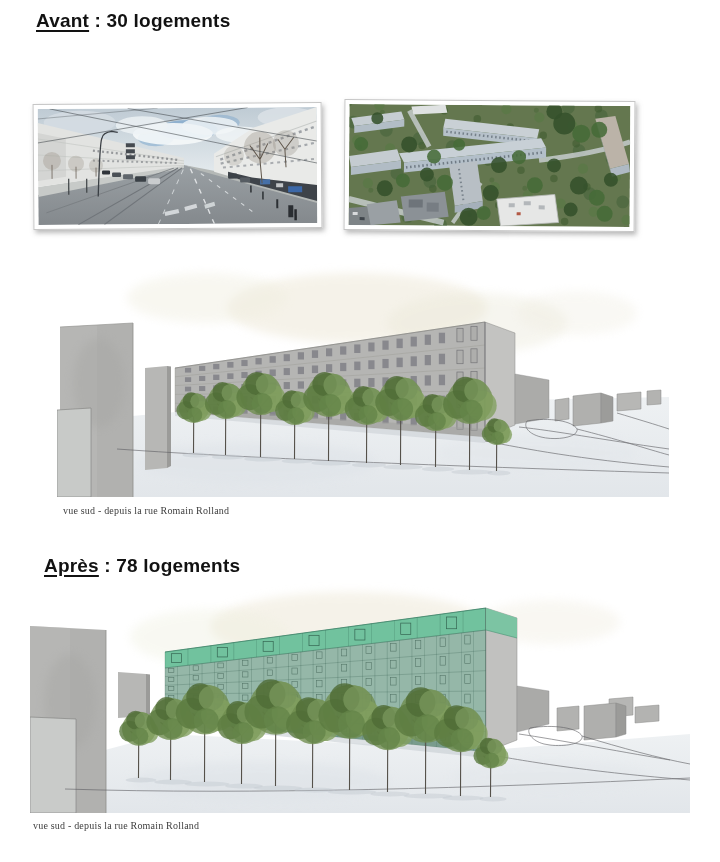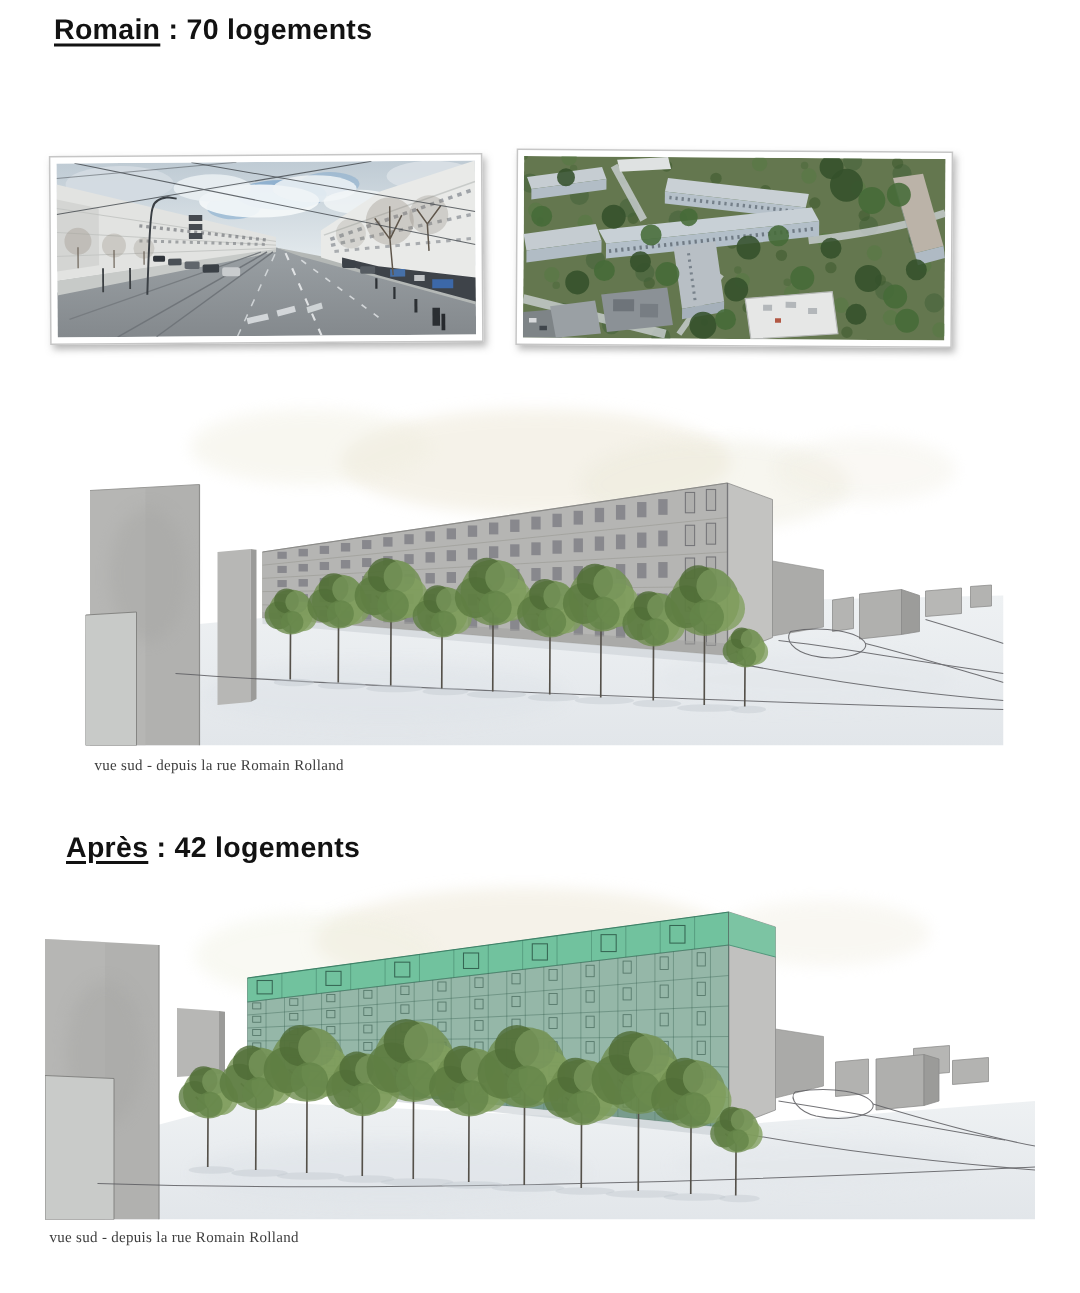--- a/index.html
+++ b/index.html
@@ -20,21 +20,21 @@
   #render-before{left:57px;top:253px;width:612px;height:244px;}
   #render-after{left:30px;top:582px;width:660px;height:231px;}
   .render svg{display:block;width:100%;height:100%;}
   .caption{position:absolute;font-size:10px;color:#3d3d3d;letter-spacing:.2px;white-space:nowrap;font-family:Liberation Serif, serif;}
   #caption-before{left:63px;top:505px;}
   #caption-after{left:33px;top:820px;}
 </style>
 </head>
 <body>
 
-<h1 class="heading" id="heading-before"><span class="kw">Romain</span><span> : 70 logements</span></h1>
+<h1 class="heading" id="heading-before"><span class="kw">Avant</span><span> : 30 logements</span></h1>
 
 <figure class="photo-frame" id="photo-street" style="margin:0;">
   <svg viewBox="0 0 279 116" preserveAspectRatio="none">
     <defs>
       <linearGradient id="p1sky" x1="0" y1="0" x2="0" y2="1">
         <stop offset="0" stop-color="#bfcbd4"></stop>
           <stop offset="1" stop-color="#e6ecef"></stop>
       </linearGradient>
       <linearGradient id="p1road" x1="0" y1="0" x2="0" y2="1">
         <stop offset="0" stop-color="#9aa0a4"></stop>
@@ -522,21 +522,21 @@
         <circle cx="432.85" cy="180.95" r="8.06" fill="#5b7a40" opacity="0.8"></circle>
         <circle cx="446.5" cy="181.6" r="8.58" fill="#82a05f" opacity="0.8"></circle>
         <circle cx="437.4" cy="172.5" r="7.15" fill="#4f6c36" opacity="0.8"></circle>
         <circle cx="443.25" cy="173.15" r="6.5" fill="#77955a" opacity="0.8"></circle>
         <circle cx="440.65" cy="184.85" r="6.5" fill="#648449" opacity="0.8"></circle>
       </g>
   </svg>
 </figure>
 <div class="caption" id="caption-before">vue sud - depuis la rue Romain Rolland</div>
 
-<h1 class="heading" id="heading-after"><span class="kw">Après</span><span> : 42 logements</span></h1>
+<h1 class="heading" id="heading-after"><span class="kw">Après</span><span> : 78 logements</span></h1>
 
 <figure class="render" id="render-after" style="margin:0;">
   <svg viewBox="0 0 660 231" preserveAspectRatio="none">
     <defs>
       <linearGradient id="gg2" x1="0" y1="0" x2="0" y2="1">
         <stop offset="0" stop-color="#eef1f3"></stop>
           <stop offset="1" stop-color="#e2e6ea"></stop>
       </linearGradient>
       <filter id="soft2" x="-40%" y="-40%" width="180%" height="180%">
           <feGaussianBlur stdDeviation="5"></feGaussianBlur>

